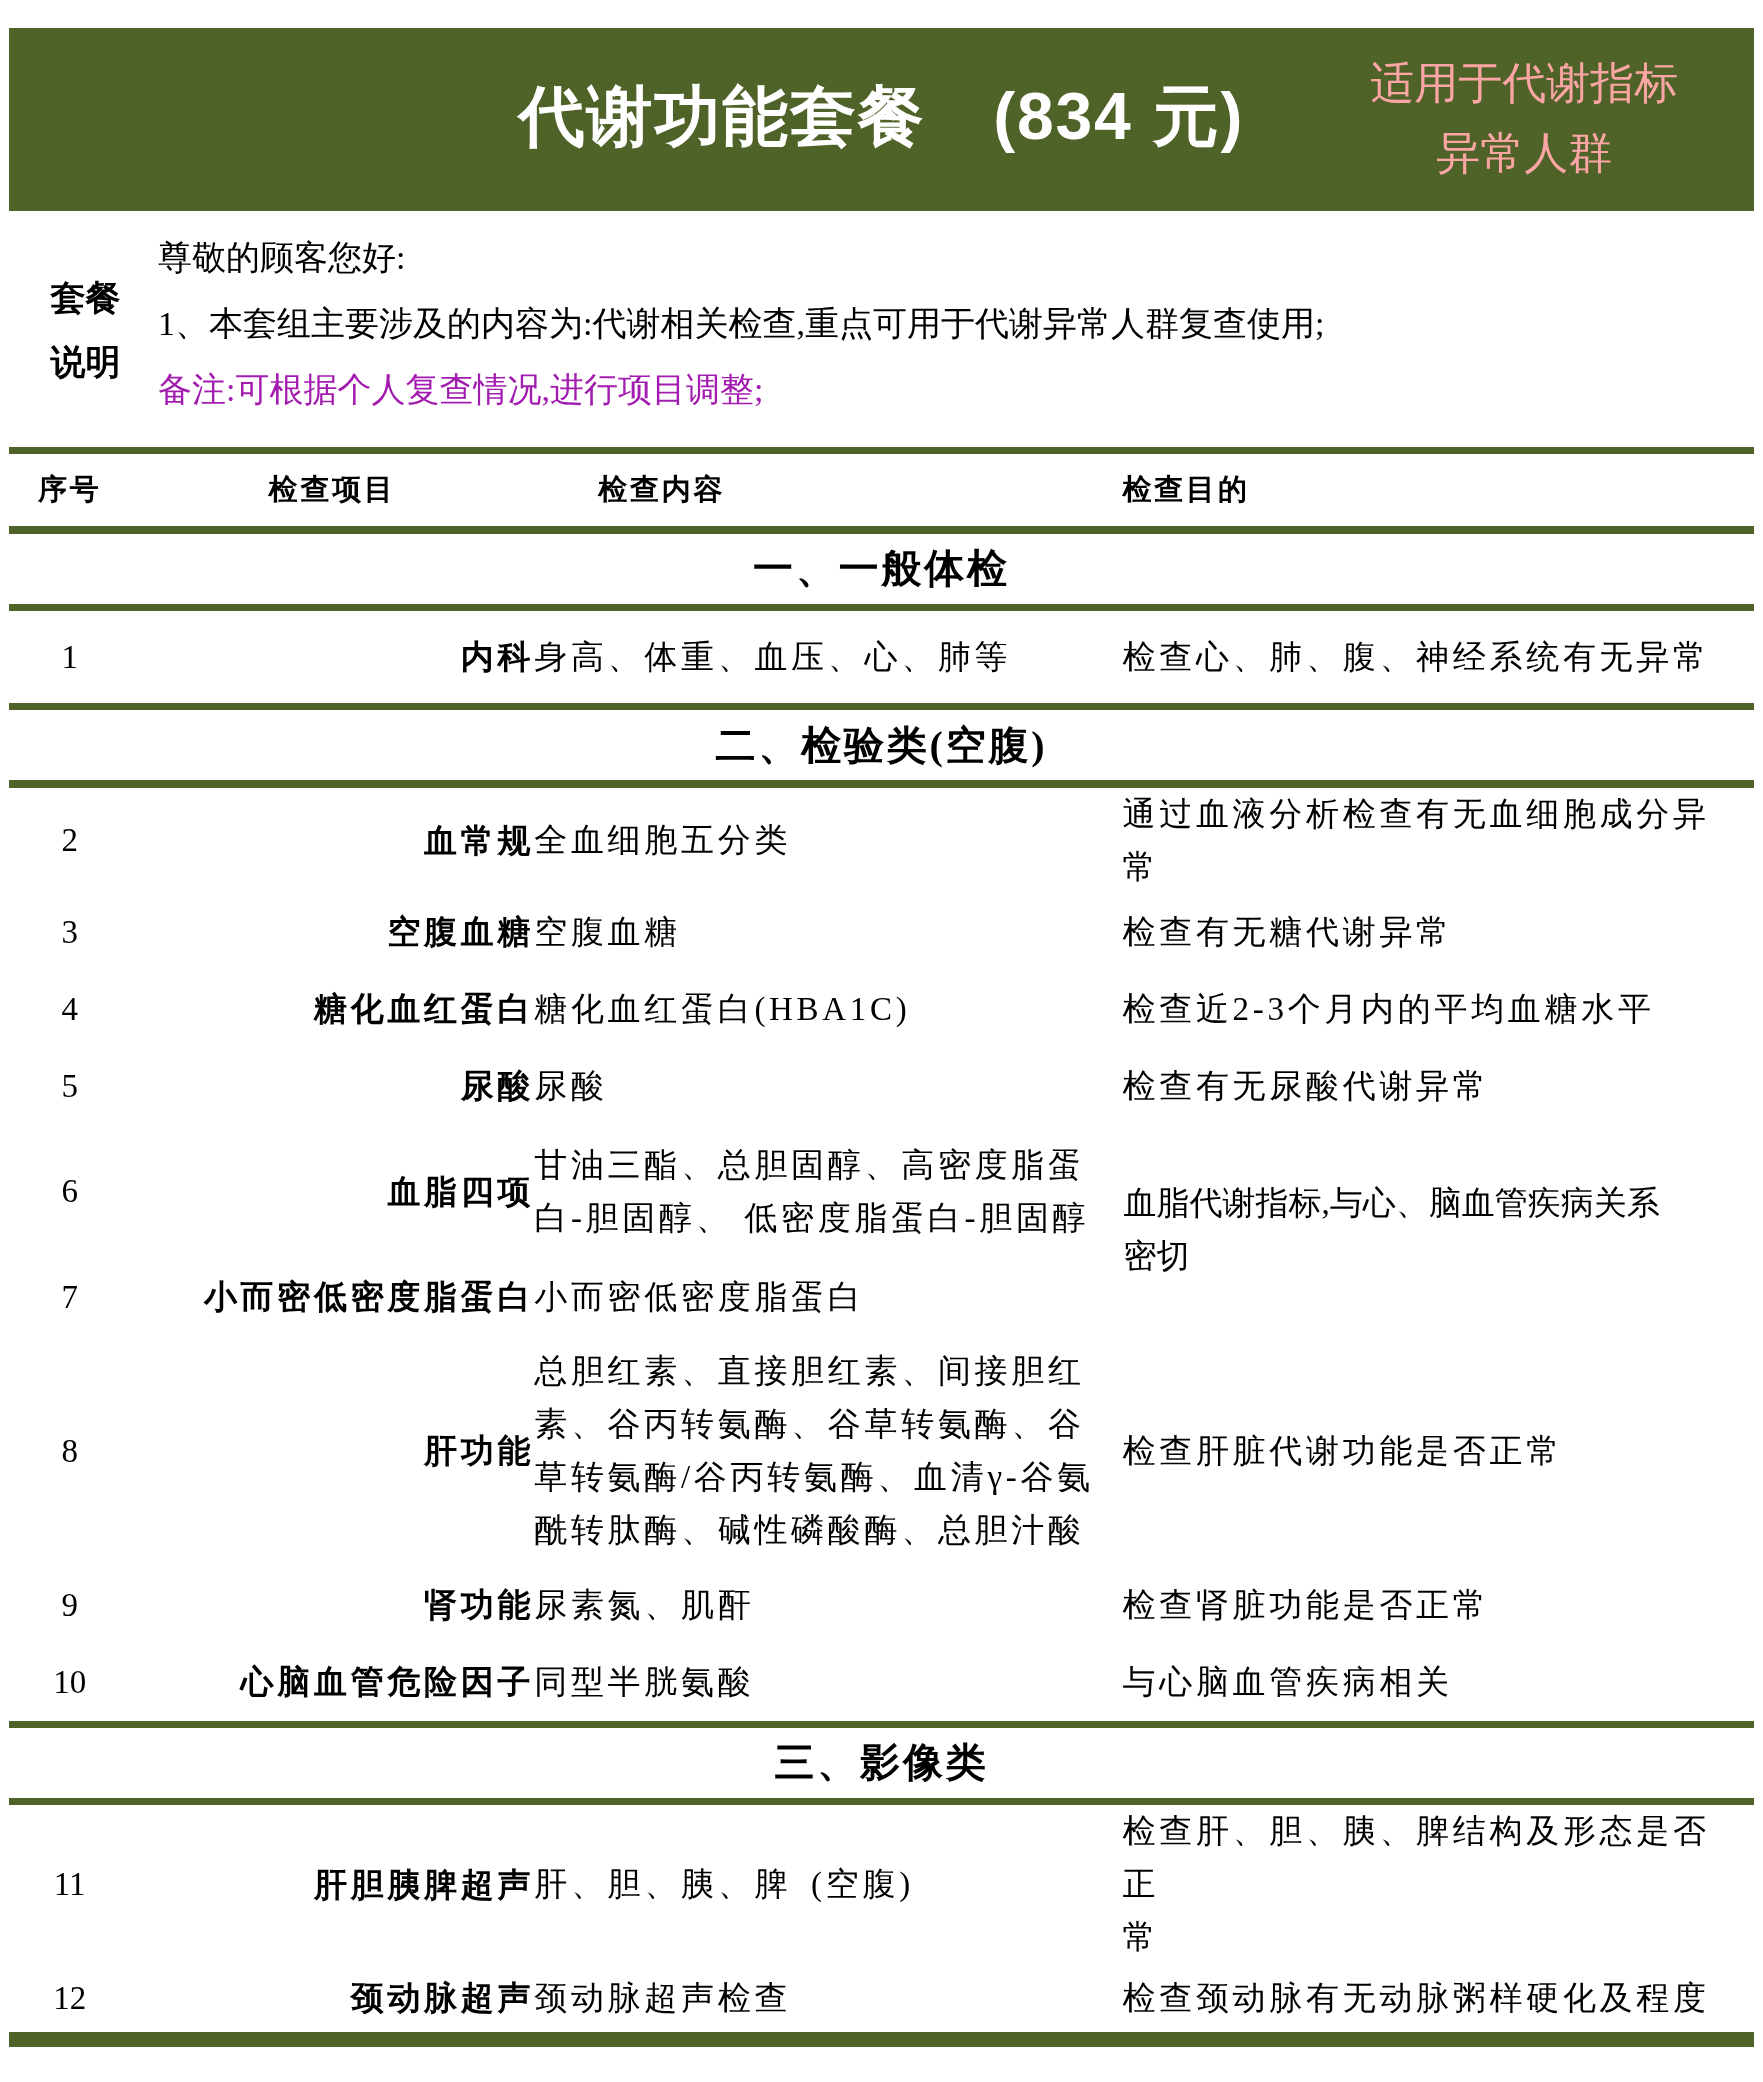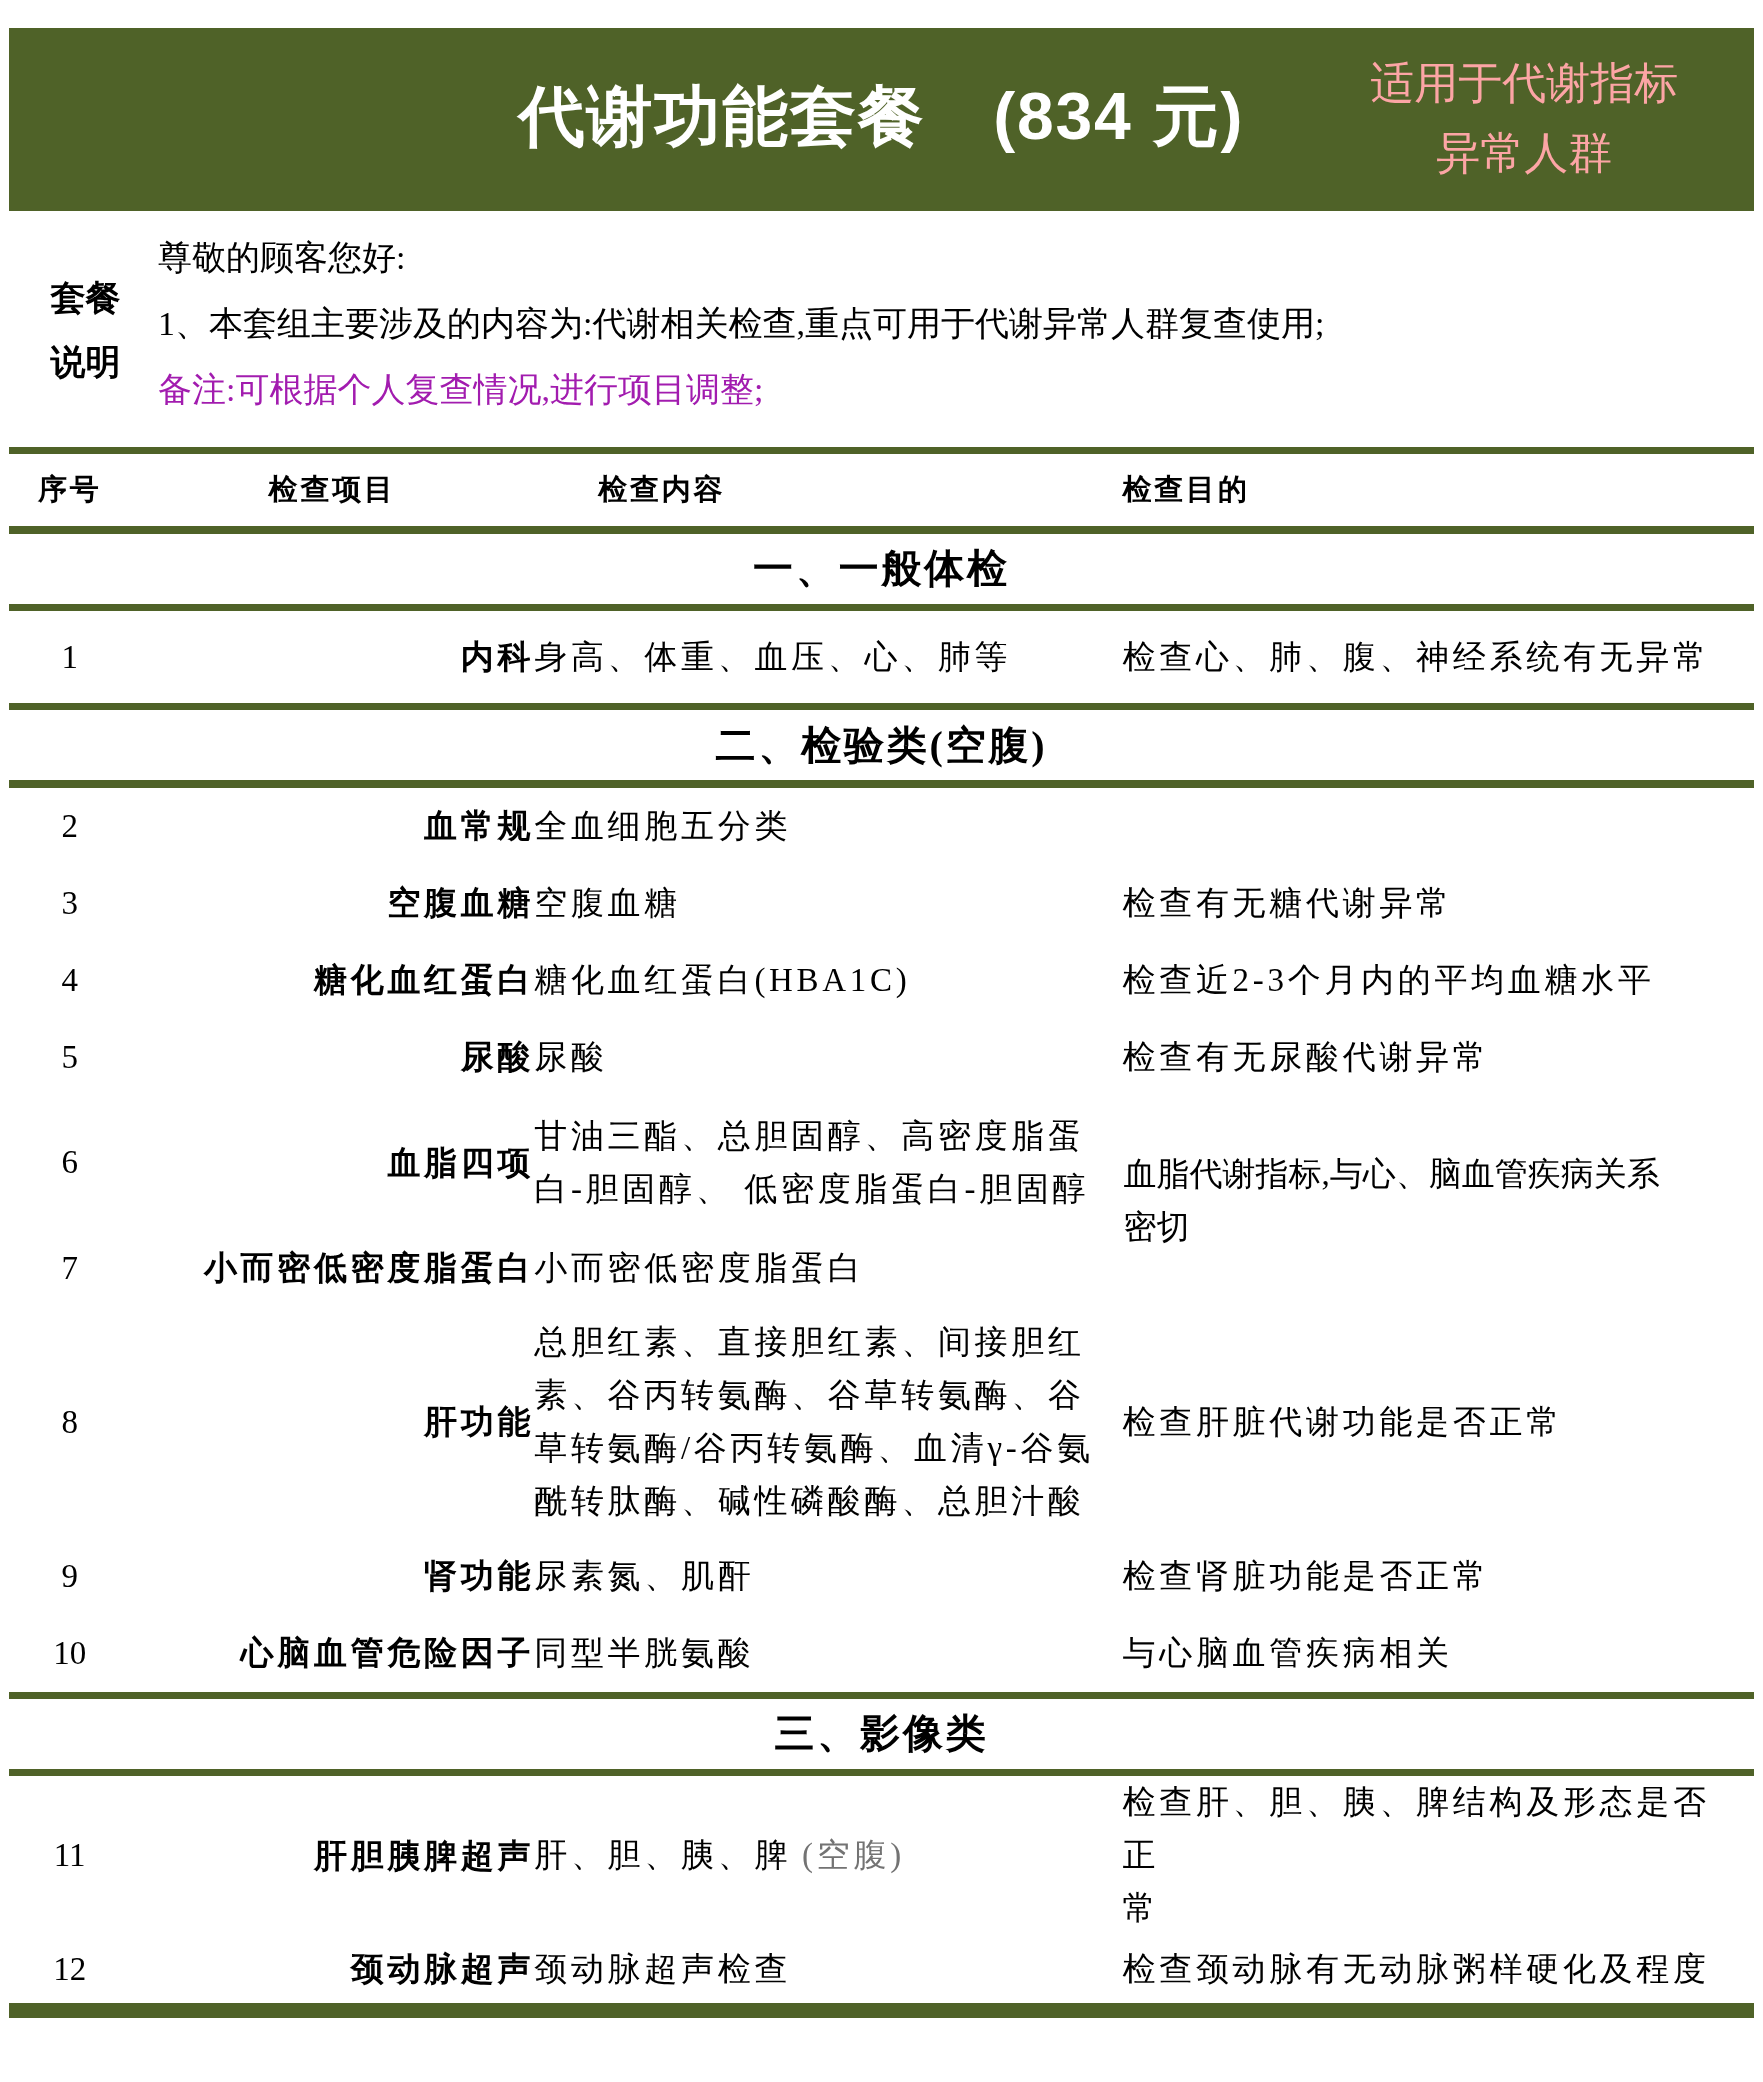--- a/index.html
+++ b/index.html
@@ -41,21 +41,21 @@
   .c-content{flex:none;width:581px;line-height:53px;white-space:pre-line;box-sizing:border-box;padding-right:13px;}
   .c-purpose{flex:1;padding-left:7.3px;padding-right:11px;line-height:53px;white-space:pre-line;box-sizing:border-box;}
   .row-1{min-height:92px;}
   .row-6{min-height:134px;}
   .row-8{min-height:231px;}
   .row-11{min-height:116px;}
   .row-12{min-height:68px;}
   .row-13{min-height:77px;padding-top:7.3px;}
   .t-group{display:flex;align-items:center;}
   .t-group-left{flex:none;width:1107px;}
-  .red{color:#737373;margin-left:11px;}
+  .red{color:#000000;margin-left:20px;}
 </style>
 </head>
 <body>
 
 <header class="banner">
   <div class="banner-title">代谢功能套餐　(834 元)</div>
   <div class="banner-aud">适用于代谢指标
 异常人群</div>
 </header>
 
@@ -91,20 +91,21 @@
   </div>
 
   <div class="bar"></div>
   <div class="section">二、检验类(空腹)</div>
   <div class="bar"></div>
 
   <div class="t-row">
     <div class="c-no">2</div>
     <div class="c-item">血常规</div>
     <div class="c-content">全血细胞五分类</div>
+    <div class="c-purpose">通过血液分析检查有无血细胞成分异常</div>
   </div>
 
   <div class="t-row">
     <div class="c-no">3</div>
     <div class="c-item">空腹血糖</div>
     <div class="c-content">空腹血糖</div>
     <div class="c-purpose">检查有无糖代谢异常</div>
   </div>
 
   <div class="t-row">

